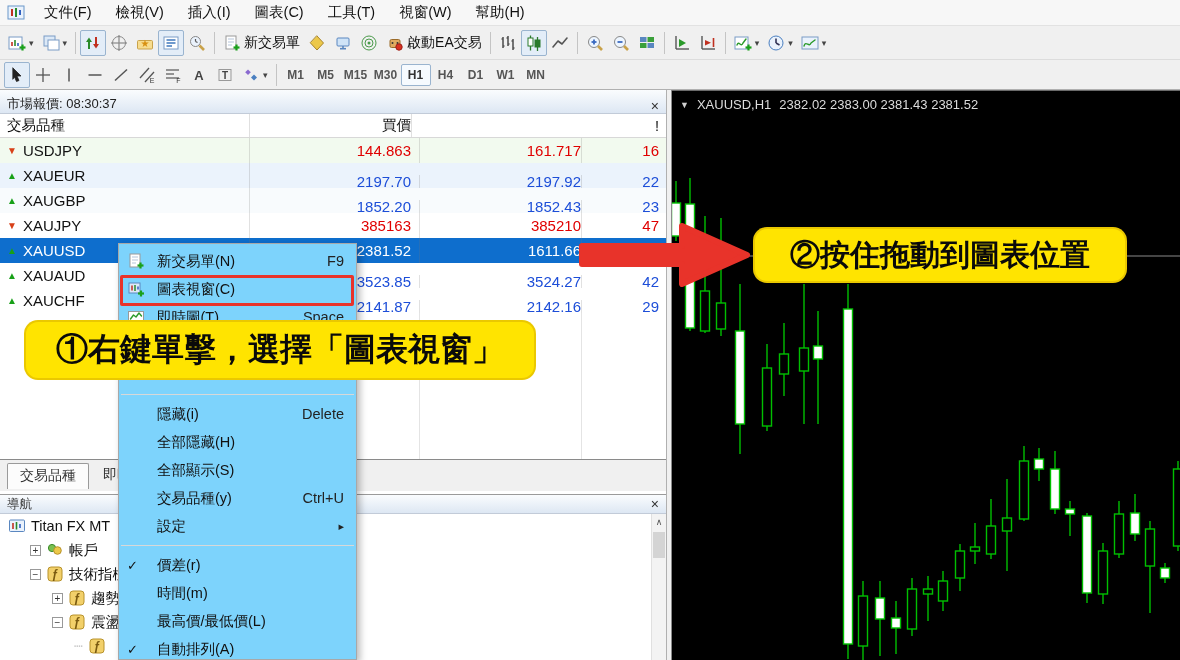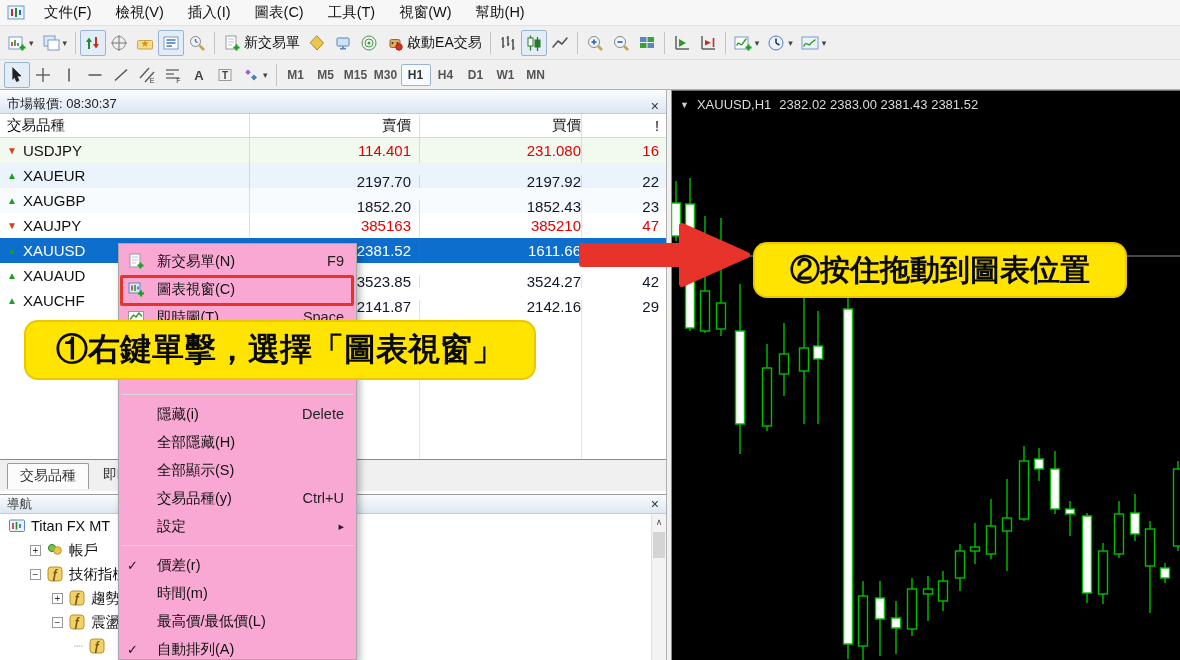--- a/index.html
+++ b/index.html
@@ -41,21 +41,21 @@
   .closex { font-size:14px; color:#333; line-height:1; }
   .mw-head { height:24px; display:flex; font-size:14.5px; border-bottom:1px solid #d8d8d8; background:#fff; }
   .mw-head .c { display:flex; align-items:center; border-right:1px solid #e0e0e0; }
   .mw-row { height:25px; display:flex; font-size:15px; background:#fff; }
   .mw-row .c { display:flex; align-items:center; border-right:1px solid rgba(120,120,120,0.22); }
   .c0 { width:250px; padding-left:7px; gap:6px; }
   .c1 { width:170px; justify-content:flex-end; padding-right:8px; }
   .c2 { width:162px; justify-content:flex-end; }
   .c3 { flex:1; justify-content:flex-end; padding-right:7px; border-right:none !important; }
   .sym-arrow { font-size:10px; }
-  .red { color:#e00000; } .blue { color:#0f172a;margin-top:12px; }
+  .red { color:#e00000; } .blue { color:#1d4ed8;margin-top:12px; }
   .mw-row.selected { color:#fff; }
   .mw-empty { flex:1; position:relative; background:#fff; }
   .vline { position:absolute; top:0; bottom:0; width:1px; background:#e4e4e4; }
 
   
   .tabstrip { height:32px; background:#f0f0f0; border-top:1px solid #8a8a8a; display:flex;
               align-items:flex-start; padding:3px 0 0 7px; gap:2px; }
   .tab { height:26px; padding:3px 12px; font-size:14px; color:#333; }
   .tab.active { background:#fcfcfc; border:1px solid #9a9a9a; border-bottom:none; border-radius:2px 2px 0 0; }
 
@@ -70,40 +70,40 @@
   .nav-up { height:16px; text-align:center; font-size:9px; color:#555; padding-top:3px; }
   .nav-thumb { margin:2px 1px 0 1px; height:26px; background:#d4d4d4; }
 
   
   .chart-title { position:absolute; top:6px; left:8px; color:#dcdcdc; font-size:13px;
                  display:flex; align-items:center; gap:8px; z-index:2; }
   .chart-title .mk { font-size:9px; color:#cfcfcf; }
   .candles-svg { position:absolute; left:0; top:0; }
 
   
-  .ctx { position:absolute; left:118px; top:243px; width:239px; bottom:0; background:#f9a8d4;
+  .ctx { position:absolute; left:118px; top:243px; width:239px; bottom:0; background:#7dd3fc;
          border:1px solid #a8a8a8; box-shadow:3px 3px 7px rgba(0,0,0,.28); padding-top:3px;
          font-size:14.5px; z-index:5; overflow:hidden; }
   .ctx-item { height:28px; display:flex; align-items:center; padding:0 12px 0 8px; }
   .ctx-gut { width:30px; flex:none; display:flex; align-items:center; }
   .ctx-label { flex:1; }
   .ctx-short { color:#222; }
   .ctx-sub { color:#222; font-size:11px; }
   .ctx-sep { height:1px; background:#d8d8d8; margin:5px 2px; }
   .ctx-spacer { height:58px; }
   .chk { font-size:13px; color:#111; }
 
   
   .redbox { position:absolute; left:120px; top:275px; width:234px; height:31px;
             border:3px solid #e8332a; border-radius:2px; z-index:6; }
   .banner { position:absolute; background:#ffe400; border:2px solid rgba(216,176,0,.55); border-radius:14px;
             display:flex; align-items:center; justify-content:center; color:#0a0a0a;
             font-weight:bold; z-index:7; white-space:nowrap; }
   .banner1 { left:24px; top:320px; width:512px; height:60px; font-size:32px; }
-  .banner2 { left:753px; top:242px; width:374px; height:56px; font-size:30px; }
+  .banner2 { left:753px; top:227px; width:374px; height:56px; font-size:30px; }
   .arrow-wrap { position:absolute; left:567px; top:218px; z-index:7; }
 </style>
 </head>
 <body>
 
 <div class="app">
 
   <div class="menubar">
     <span class="applogo">
         <svg width="18" height="18" viewBox="0 0 18 18">
@@ -446,32 +446,31 @@
 
   <div class="main">
     <div class="left">
 
       <div class="paneltitle mw-title">
         <span>市場報價: 08:30:37</span>
         <span class="closex">×</span>
       </div>
       <div class="mw-head" id="mw-head">
           <div class="c c0">交易品種</div>
-          <div class="c c1">賣價</div>
           <div class="c c2">買價</div>
           <div class="c c3">!</div>
         </div>
       <div id="mw-body">
           <div class="mw-row" style="background: rgb(242, 250, 239);">
             <div class="c c0">
               <span class="sym-arrow" style="color: rgb(216, 64, 24);">▼</span>
               <span>USDJPY</span>
             </div>
-            <div class="c c1 red">114.401</div>
-            <div class="c c2 red">231.080</div>
+            <div class="c c1 red">144.863</div>
+            <div class="c c2 red">161.717</div>
             <div class="c c3 red">16</div>
           </div>
           <div class="mw-row" style="background: rgb(235, 243, 252);">
             <div class="c c0">
               <span class="sym-arrow" style="color: rgb(24, 160, 24);">▲</span>
               <span>XAUEUR</span>
             </div>
             <div class="c c1 blue">2197.70</div>
             <div class="c c2 blue">2197.92</div>
             <div class="c c3 blue">22</div>

